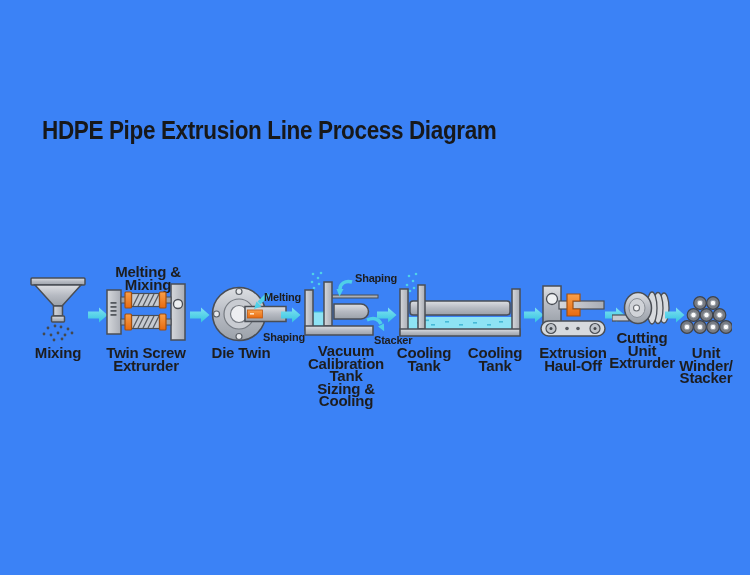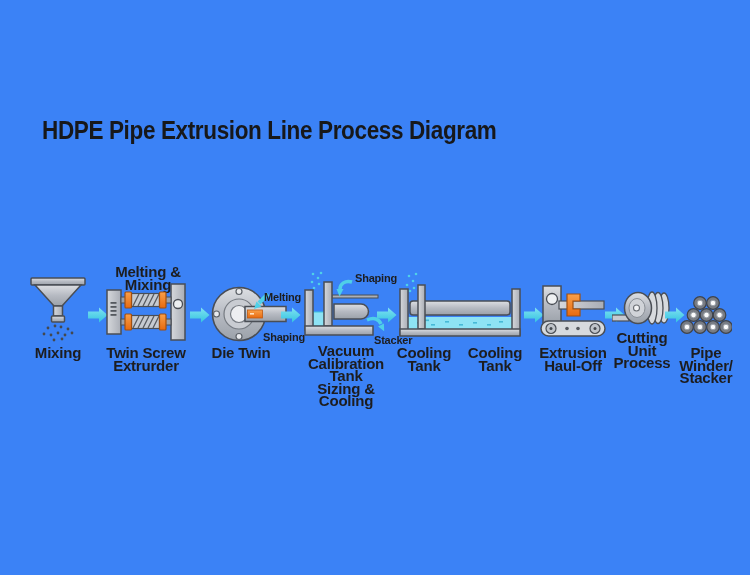--- a/index.html
+++ b/index.html
@@ -250,21 +250,21 @@
     <svg style="left:612px;top:288px" width="62" height="48">
       <rect x="0" y="27" width="17" height="6" fill="#c6cad1" stroke="#4a4e55" stroke-width="1.2"></rect>
       <ellipse cx="52" cy="20" rx="5" ry="15" fill="#d7dade" stroke="#4a4e55" stroke-width="1.3"></ellipse>
       <ellipse cx="46" cy="20" rx="5" ry="15.5" fill="#d7dade" stroke="#4a4e55" stroke-width="1.3"></ellipse>
       <ellipse cx="40" cy="20" rx="5" ry="16" fill="#d7dade" stroke="#4a4e55" stroke-width="1.3"></ellipse>
       <ellipse cx="26" cy="20" rx="13.5" ry="15.5" fill="url(#gMetalV)" stroke="#4a4e55" stroke-width="1.5"></ellipse>
       <ellipse cx="25" cy="20" rx="8" ry="9.5" fill="#d0d3d8" stroke="#8a8f96" stroke-width="1"></ellipse>
       <circle cx="24.5" cy="20" r="3" fill="#f2f3f5" stroke="#6a6e74" stroke-width="1.1"></circle>
     </svg>
     <div class="lbl" style="left:604px;top:332px;width:76px">Cutting Unit
-Process</div>
+Extrurder</div>
   </div>
 
   <svg style="left:665px;top:307px" width="20" height="16">
       <use href="#blockArrow" width="20" height="16"></use>
     </svg>
 
   <div>
     <svg style="left:680px;top:291px" width="52" height="44">
       <g>
         <g transform="translate(7,36)">
@@ -298,17 +298,17 @@
         <g transform="translate(20,12)">
             <circle r="6.3" fill="#787c84" stroke="#3f434a" stroke-width="1.2"></circle>
             <circle r="2.8" fill="#fbfbfc" stroke="#9aa0a8"></circle>
           </g>
         <g transform="translate(33,12)">
             <circle r="6.3" fill="#787c84" stroke="#3f434a" stroke-width="1.2"></circle>
             <circle r="2.8" fill="#fbfbfc" stroke="#9aa0a8"></circle>
           </g>
       </g>
     </svg>
-    <div class="lbl" style="left:668px;top:347px;width:76px">Pipe Winder/
+    <div class="lbl" style="left:668px;top:347px;width:76px">Unit Winder/
 Stacker</div>
   </div>
 
 </div>
 
 </body></html>

